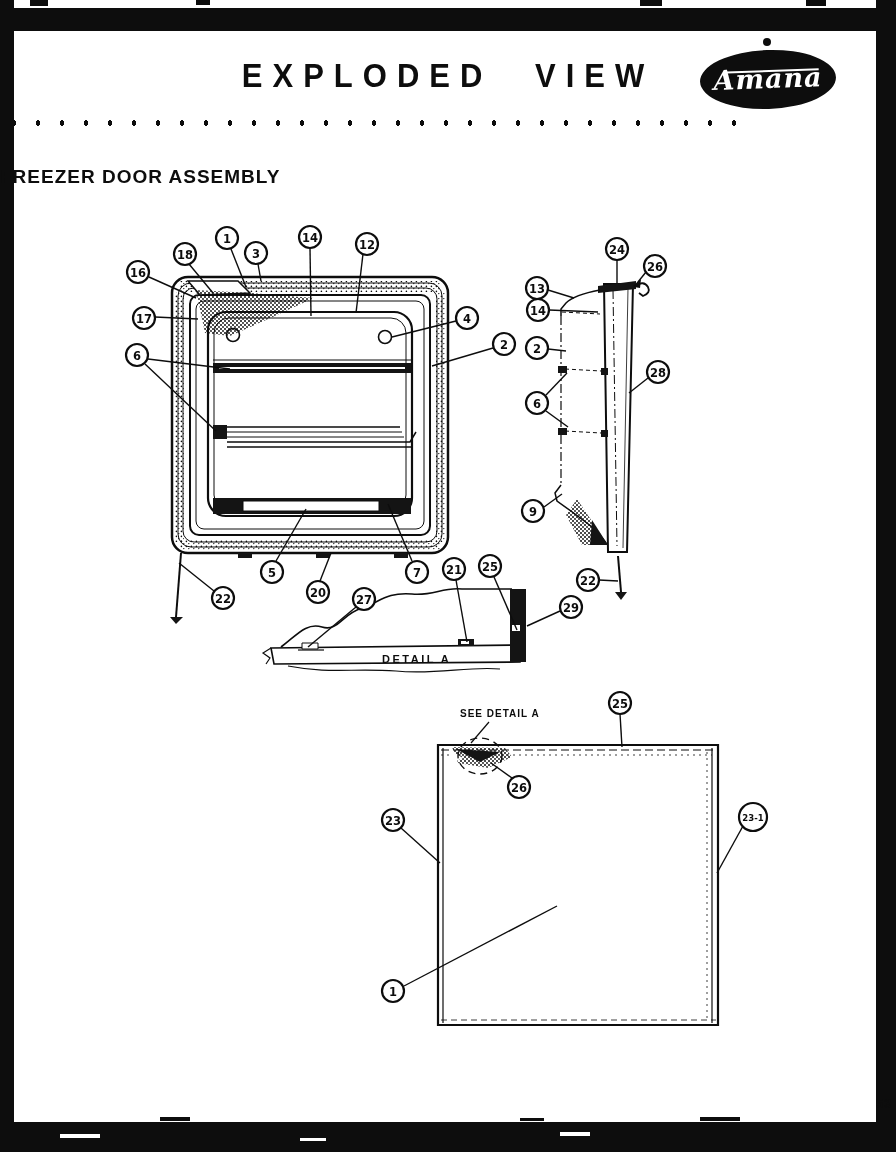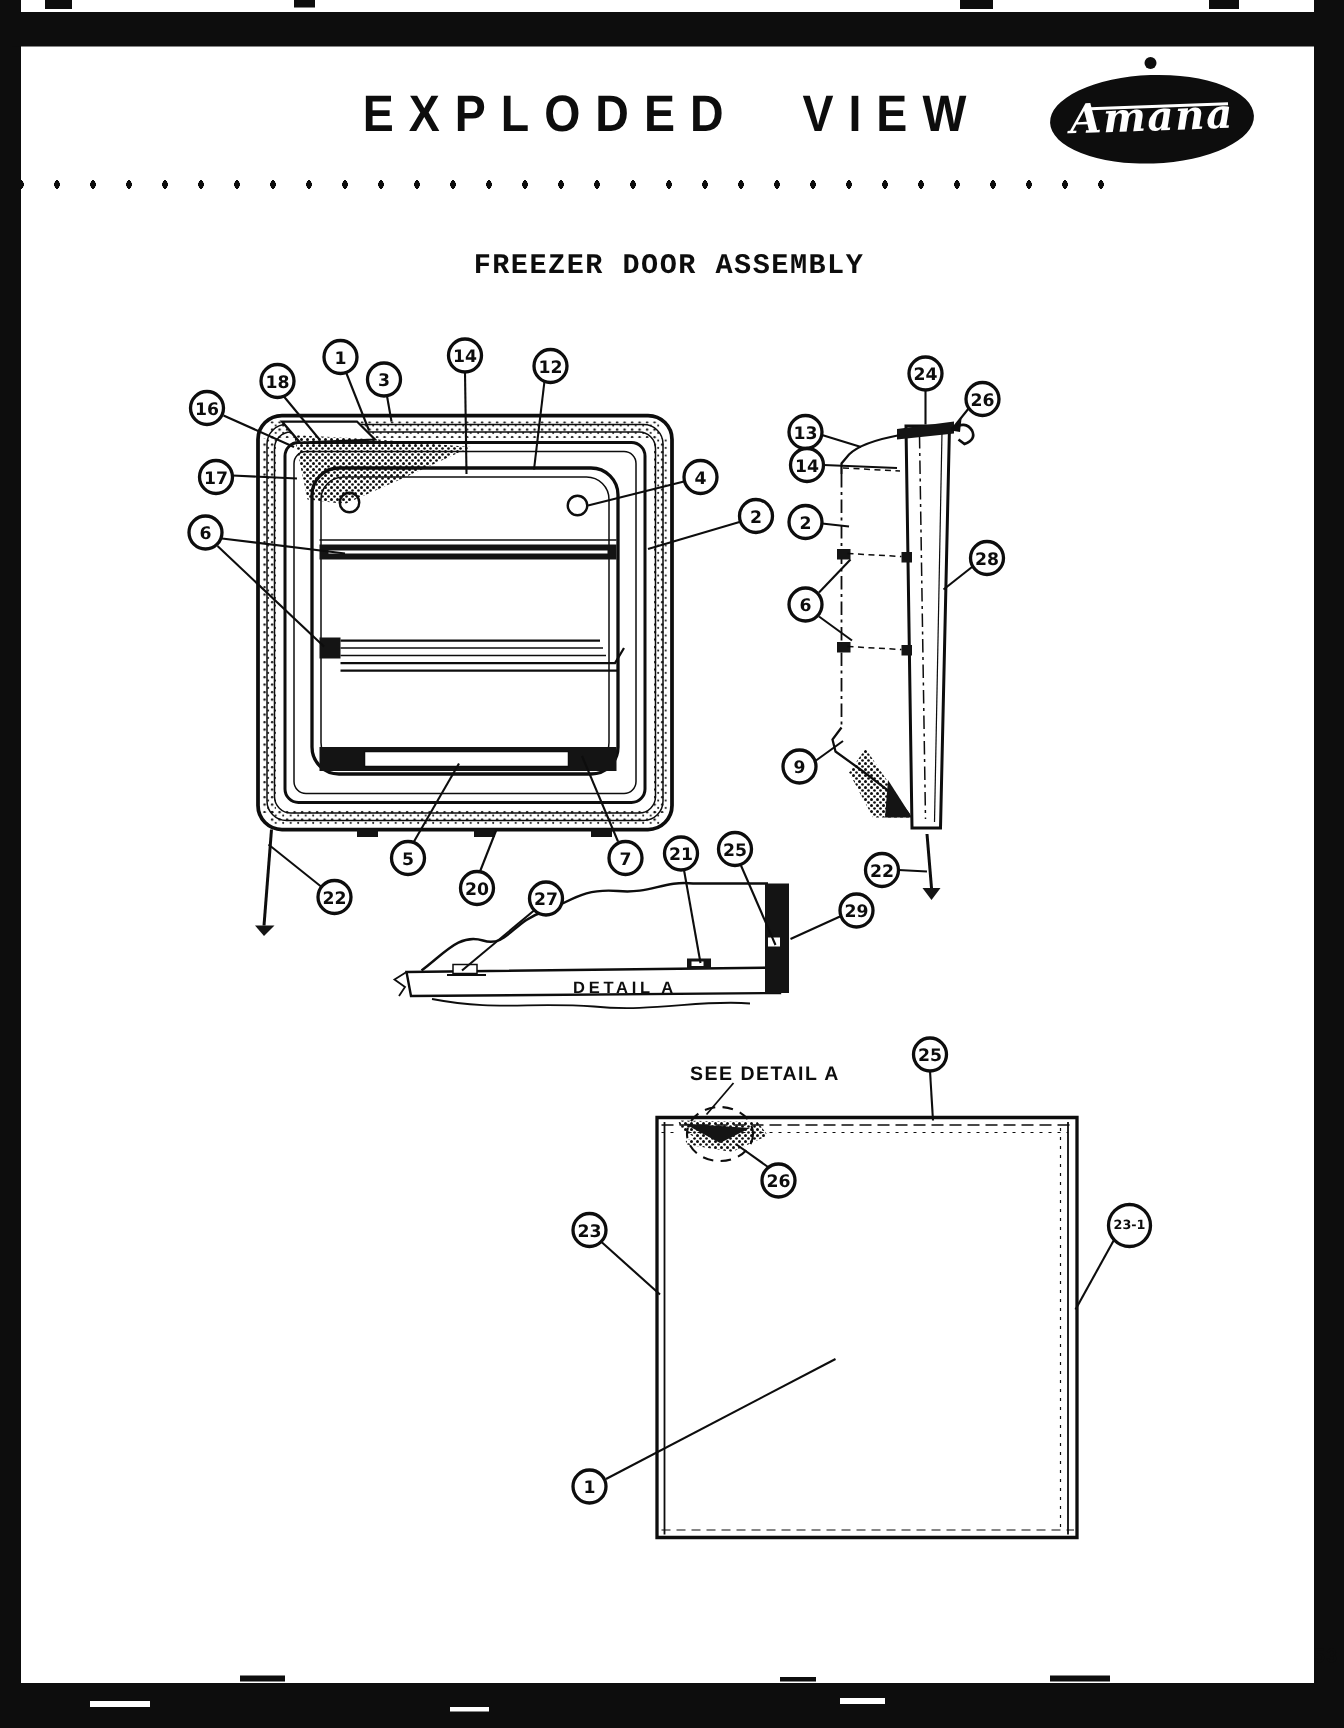--- a/index.html
+++ b/index.html
@@ -10,22 +10,22 @@
     -webkit-font-smoothing:none;
   }
   .abs{position:absolute;}
   
   #title{
     top:58px;left:0;width:896px;text-align:center;
     font-size:31px;font-weight:bold;letter-spacing:10px;word-spacing:24px;
     transform:scaleY(1.1);
   }
   #subtitle{
-    top:166px;left:0;width:892px;text-align:center;
-    font-size:19px;font-weight:bold;letter-spacing:1px;font-family:Liberation Mono, monospace;
+    top:166px;left:0;width:892px;
+    font-size:19px;font-weight:bold;letter-spacing:1px;
   }
   
   #logo{
     top:50px;left:700px;width:136px;height:59px;background:#0d0d0d;
     border-radius:50%;display:flex;align-items:center;justify-content:center;
     transform:rotate(-2deg);
   }
   #logo .script{
     color:#fff;font-family:"DejaVu Serif",serif;font-style:italic;font-weight:bold;
     font-size:27px;letter-spacing:1px;position:relative;top:-1px;
@@ -36,21 +36,21 @@
   
   #dot-rule{
     top:116px;left:8px;width:744px;height:14px;
     background-image:radial-gradient(ellipse 2.6px 4.2px at 6px 7px,#0d0d0d 70%,transparent 72%);
     background-size:24px 14px;background-repeat:repeat-x;
   }
   #detail-a-label{
     top:653px;left:382px;font-size:11px;font-weight:bold;letter-spacing:2.5px;
   }
   #see-detail-label{
-    top:708px;left:460px;font-size:13px;font-weight:bold;letter-spacing:1px;
+    top:708px;left:460px;font-size:10px;font-weight:bold;letter-spacing:1px;
   }
   #page-number{
     top:1096px;left:876px;font-size:13px;font-weight:bold;letter-spacing:1px;text-align:center;
   }
   svg{position:absolute;top:0;left:0;}
   svg *{vector-effect:non-scaling-stroke;}
   .ink{stroke:#0d0d0d;fill:none;}
   .balloon{fill:#fff;stroke:#0d0d0d;stroke-width:2.2px;}
   .leader{fill:none;stroke:#0d0d0d;stroke-width:1.4px;}
   .balloon-label{

